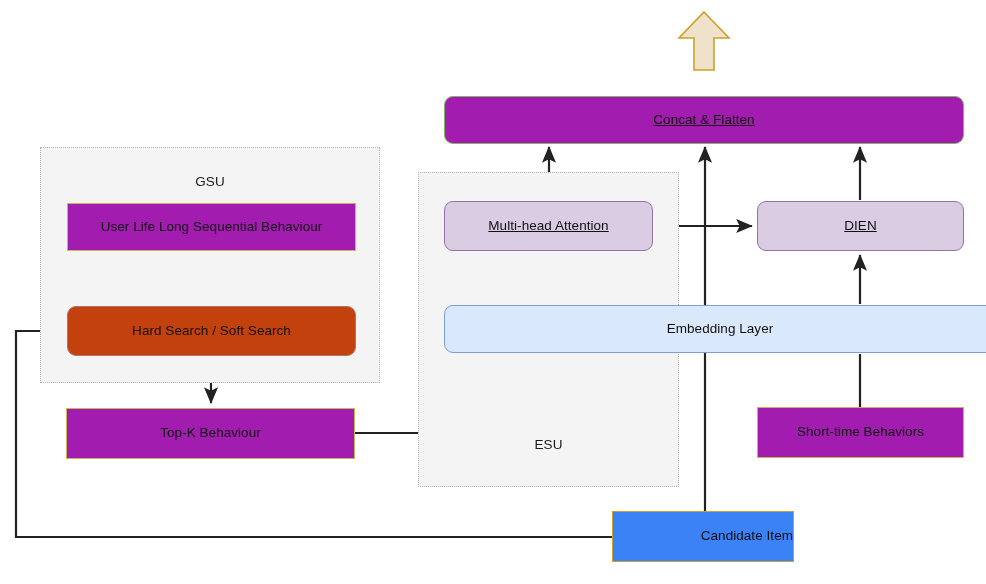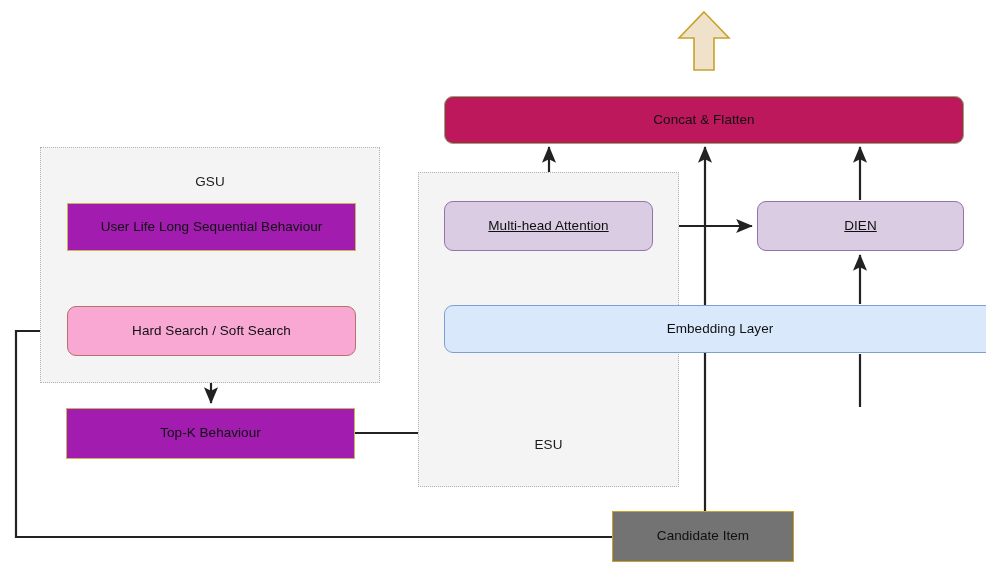--- a/index.html
+++ b/index.html
@@ -51,26 +51,26 @@
     font-size: 13.5px;
     color: #101010;
     letter-spacing: 0.05px;
     text-align: center;
     line-height: 1.2;
     z-index: 3;
   }
   .rounded { border-radius: 9px; }
   .sharp { border-radius: 0px; }
 
-  .fill-green  { background: #be185d; border: 1.3px solid #82b366; }
+  .fill-green  { background: #a21caf; border: 1.3px solid #82b366; text-decoration: underline; }
   .fill-purple { background: #d9cce3; border: 1.3px solid #9673a6; text-decoration: underline; }
   .fill-blue   { background: #dae8fc; border: 1.3px solid #7e9fd4; }
   .fill-yellow { background: #a21caf; border: 1.3px solid #c9b458; }
-  .fill-pink   { background: #f9a8d4; border: 1.3px solid #b5716a; }
-  .fill-tan    { background: #737373; border: 1.3px solid #c9a227; }
+  .fill-pink   { background: #c2410c; border: 1.3px solid #b5716a; }
+  .fill-tan    { background: #3b82f6; border: 1.3px solid #c9a227; justify-content: flex-end; }
 
   .big-arrow {
     position: absolute;
     z-index: 2;
   }
 </style>
 </head>
 <body>
 
 <div id="canvas">
@@ -138,18 +138,21 @@
   </div>
 
   <div class="node rounded fill-pink" style="left:67px; top:306px; width:289px; height:50px;">
     <span>Hard Search / Soft Search</span>
   </div>
 
   <div class="node sharp fill-yellow" style="left:66px; top:408px; width:289px; height:51px;">
     <span>Top-K Behaviour</span>
   </div>
 
+  <div class="node sharp fill-yellow" style="left:757px; top:407px; width:207px; height:51px;">
+    <span>Short-time Behaviors</span>
+  </div>
 
   <div class="node sharp fill-tan" style="left:612px; top:511px; width:182px; height:51px;">
     <span>Candidate Item</span>
   </div>
 
 </div>
 
 </body></html>

